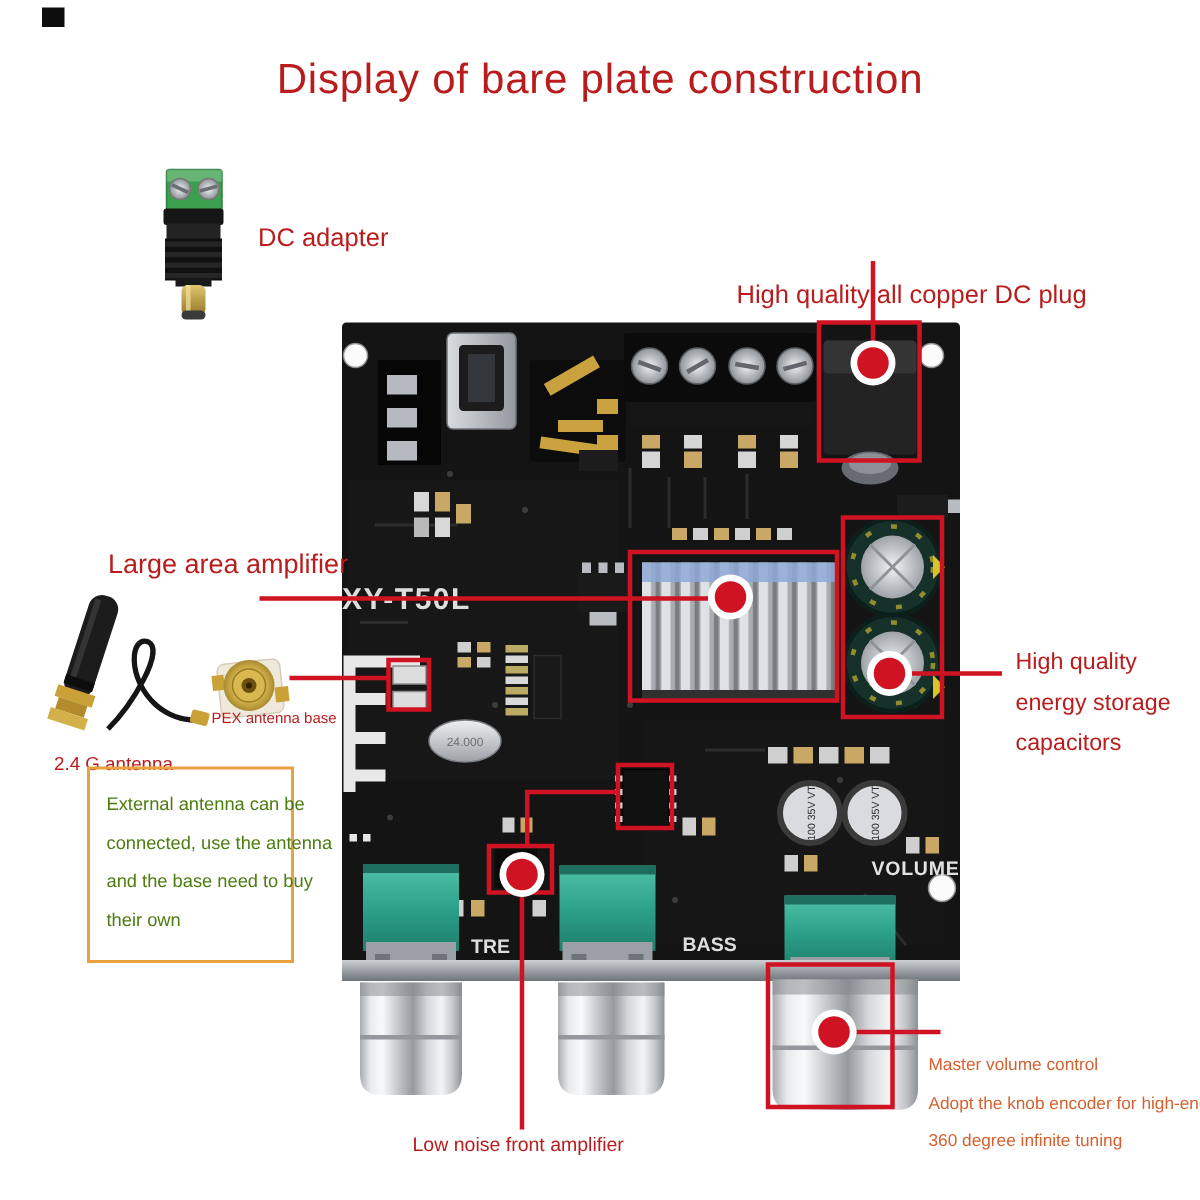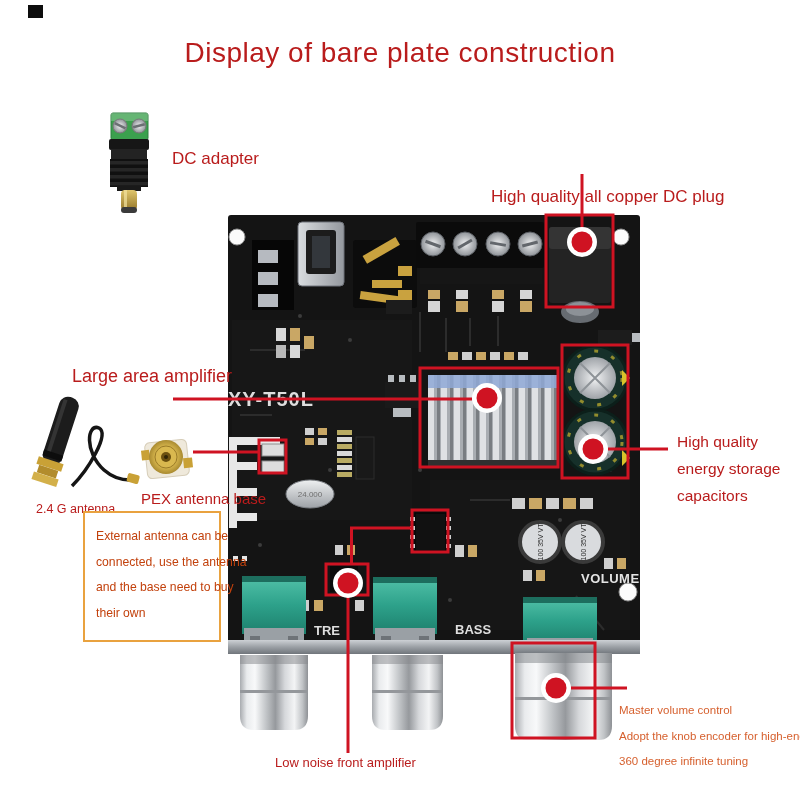--- a/index.html
+++ b/index.html
@@ -5,23 +5,23 @@
   html,body{margin:0;padding:0;background:#fff;}
   .stage{position:relative;width:800px;height:800px;background:#ffffff;overflow:hidden;
          font-family:"Liberation Sans",sans-serif;}
   svg{position:absolute;left:0;top:0;}
   .lbl{position:absolute;color:#b91c1c;white-space:nowrap;}
   .title{top:37px;left:0;width:100%;text-align:center;font-size:28px;letter-spacing:.5px;}
   .dcAdapter{left:172px;top:149px;font-size:17px;}
   .dcPlug{left:491px;top:151px;font-size:17px;margin-top:36px;}
   .radiator{left:72px;top:366px;font-size:18px;}
   .ant24{left:36px;top:486px;font-size:12.5px;margin-top:16px;}
-  .pexBase{left:141px;top:490px;font-size:15px;}
+  .pexBase{left:141px;top:474px;font-size:10px;}
   .extBox{position:absolute;left:58px;top:511px;width:123px;height:116px;border:2px solid #e9a23f;
-          color:#c2410c;font-size:12.2px;line-height:25.6px;padding:11px 0 0 11px;margin-left:25px;}
+          color:#4d7c0f;font-size:12.2px;line-height:25.6px;padding:11px 0 0 11px;}
   .extBox div{white-space:nowrap;}
   .capsLbl{left:677px;top:428px;font-size:15.5px;line-height:27px;}
   .frontAmp{left:275px;top:755px;font-size:13px;}
   .volNotes{left:619px;top:698px;font-size:11.5px;line-height:25.5px;color:#d6602e;}
 </style>
 </head>
 <body>
 
 <div class="stage">
 

